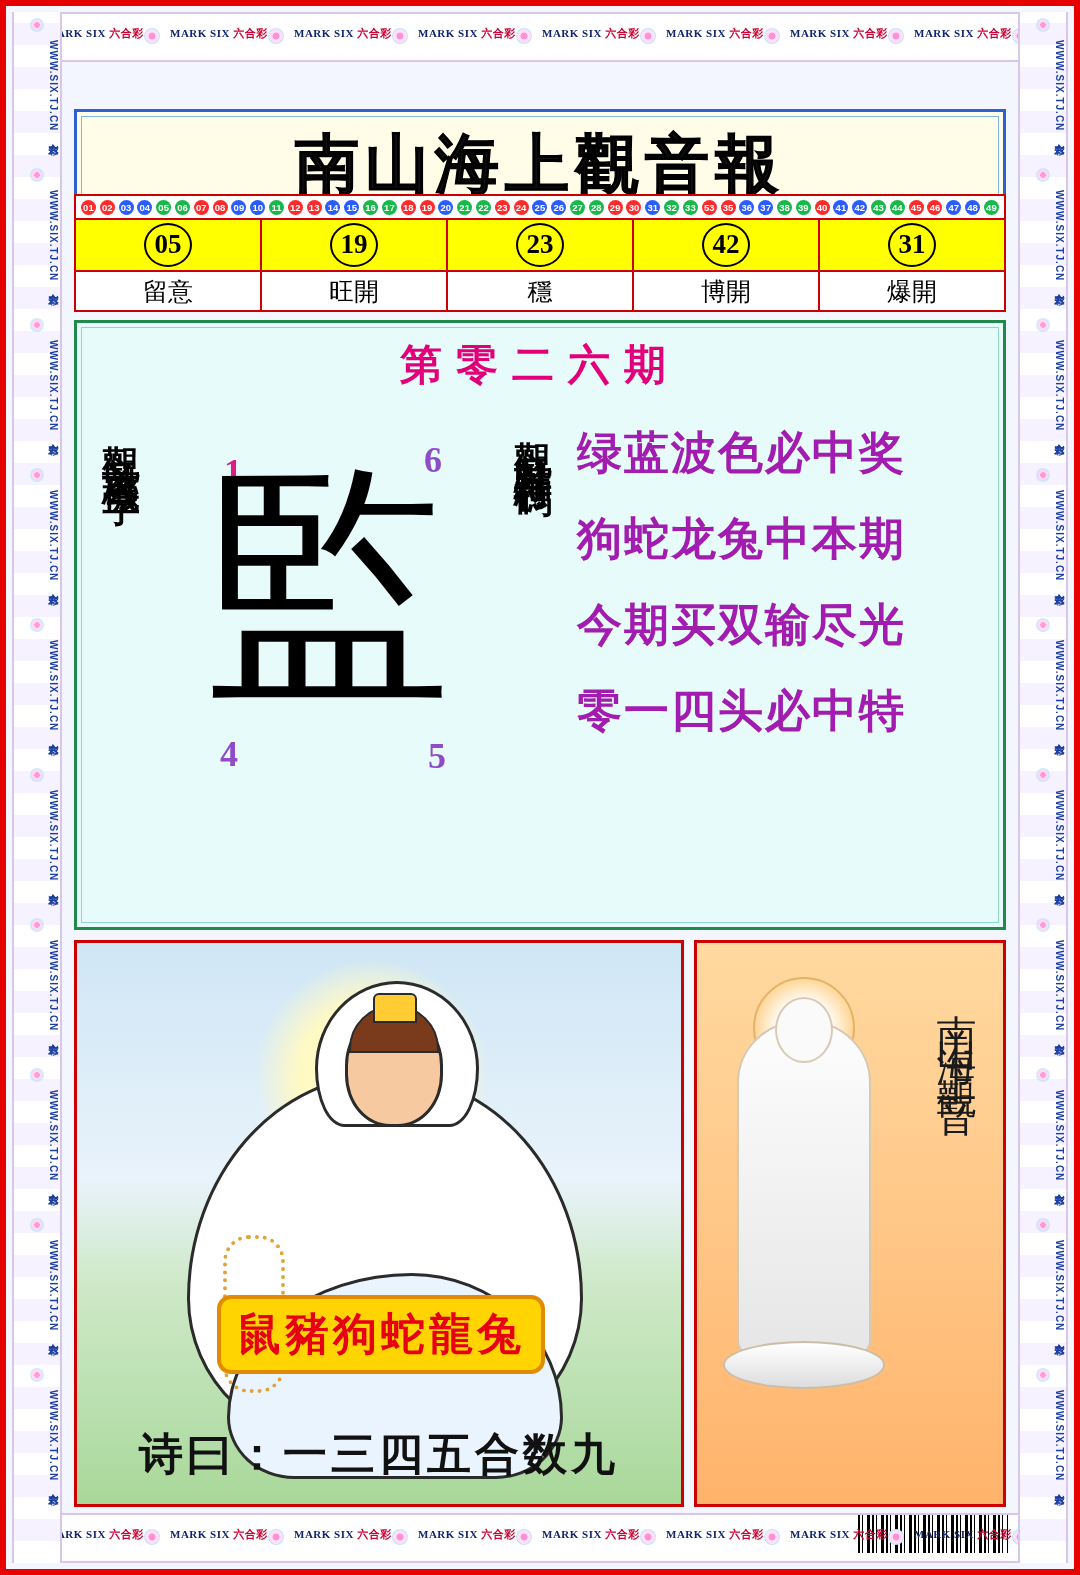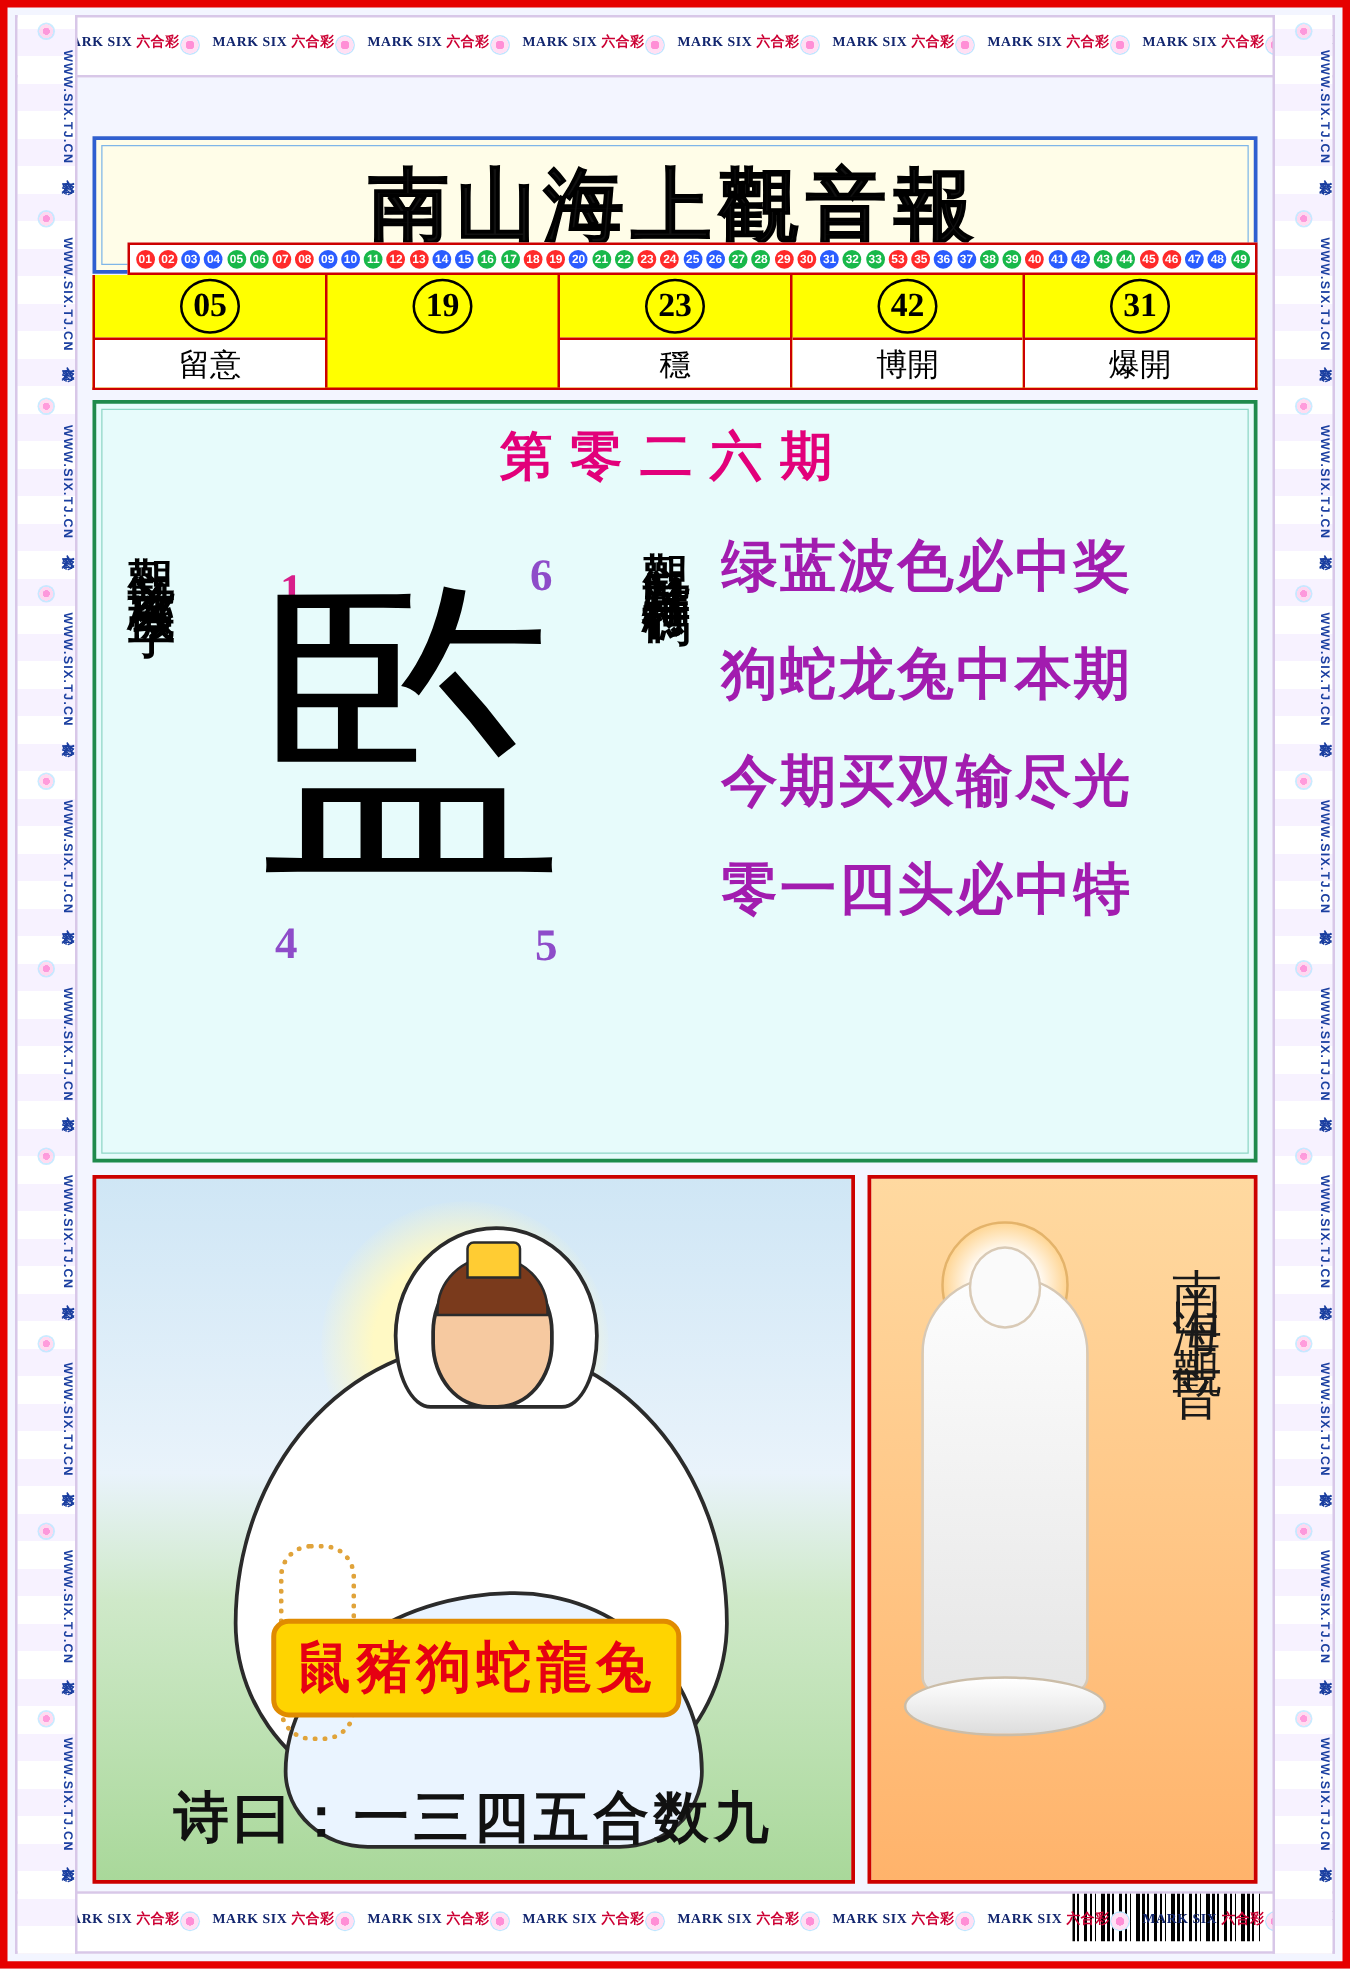--- a/index.html
+++ b/index.html
@@ -72,21 +72,21 @@
     font-family:"DejaVu Sans",sans-serif;
     font-size:64px;font-weight:bold;color:#111111;
     letter-spacing:6px;
     -webkit-text-stroke:1px #000;
   }
 
   
   .numrow{
     position:absolute;left:10px;right:10px;top:130px;height:26px;
     border:2px solid #cc0000;box-sizing:border-box;background:#ffffff;
-    display:flex;align-items:center;padding:1px 3px;margin-left:28px;
+    display:flex;align-items:center;padding:1px 3px;
   }
   .ball{
     flex:1 1 0;text-align:center;font-size:11px;font-weight:bold;
     font-family:"Liberation Sans",sans-serif;color:#000;
     line-height:15px;
   }
   .ball span{
     display:inline-block;width:15px;height:15px;line-height:15px;border-radius:50%;
     font-size:9.5px;
   }
@@ -415,20 +415,21 @@
         <div class="pick">
           <div class="num">
             <i>05</i>
           </div>
           <div class="lbl">留意</div>
         </div>
         <div class="pick">
           <div class="num">
             <i>19</i>
           </div>
+          <div class="lbl">旺開</div>
         </div>
         <div class="pick">
           <div class="num">
             <i>23</i>
           </div>
           <div class="lbl">穩</div>
         </div>
         <div class="pick">
           <div class="num">
             <i>42</i>

